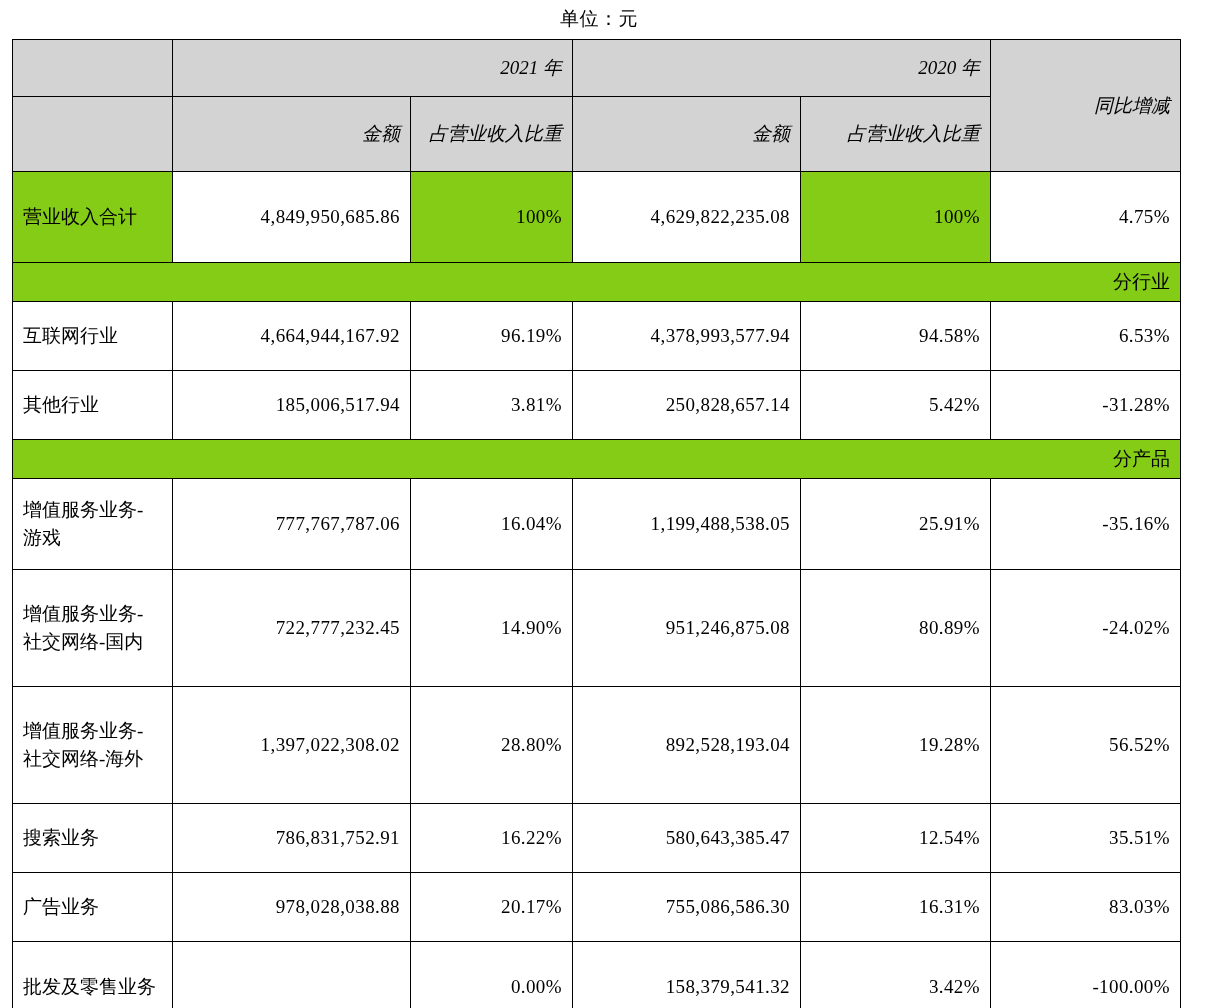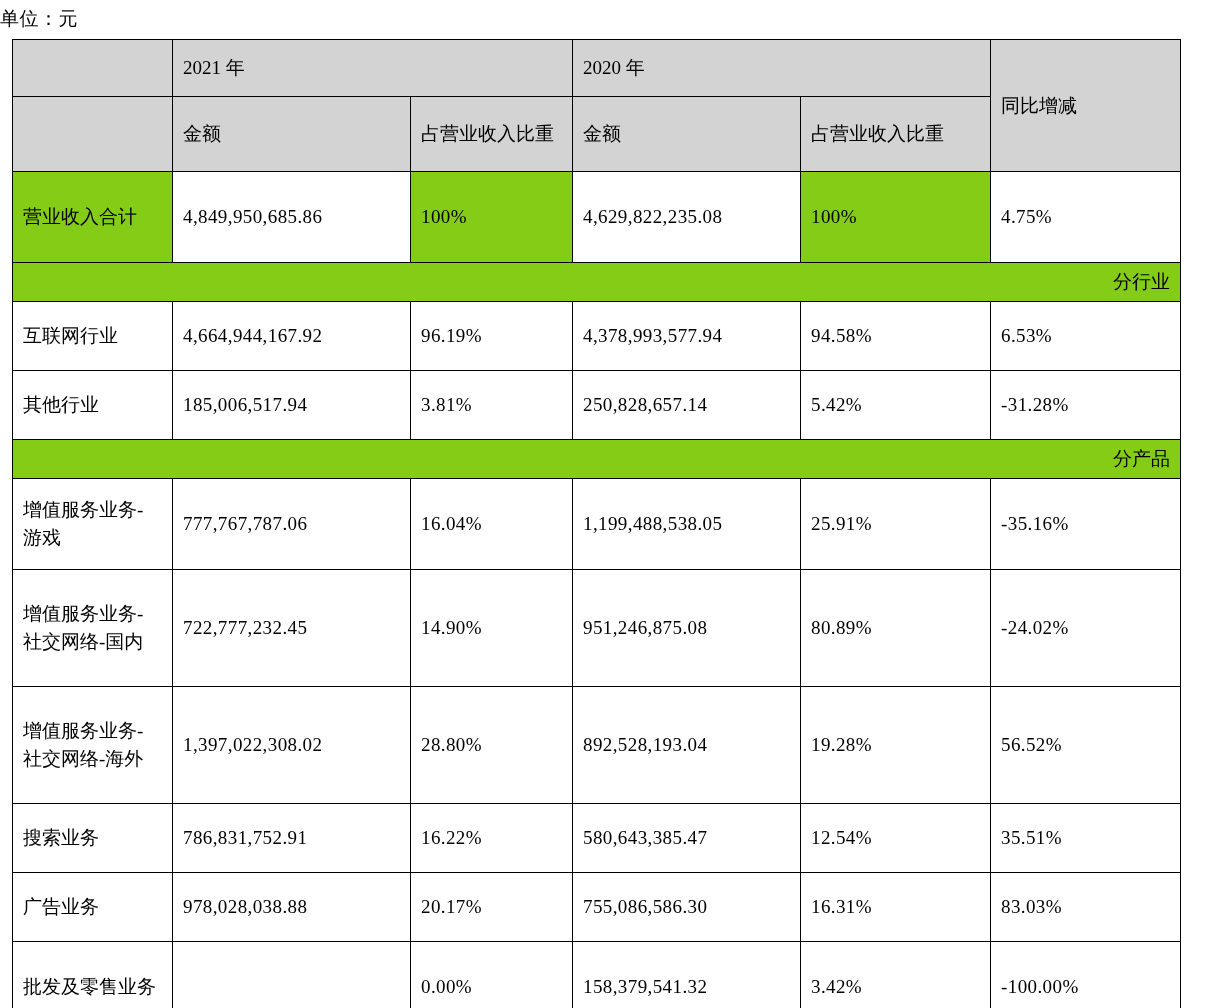--- a/index.html
+++ b/index.html
@@ -14,46 +14,48 @@
     color: #000000;
     position: relative;
     overflow: hidden;
   }
   .page {
     width: 1212px;
     box-sizing: border-box;
     padding: 0;
   }
   .unit-line {
-    text-align: left;
+    text-align: center;
     font-size: 19px;
     padding: 6px 14px 7px 0;
     letter-spacing: 0.5px;
   }
   table.fin {
     border-collapse: collapse;
     table-layout: fixed;
     margin-left: 12px;
     width: 1168px;
     font-size: 19px;
   }
   table.fin td, table.fin th {
     border: 1px solid #000000;
     padding: 6px 10px;
     vertical-align: middle;
     font-weight: normal;
   }
   .hdr {
     background: #d3d3d3;
-    text-align: left;
+    text-align: right;
+    font-style: italic;
   }
   .shade {
     background: #84cc16;
   }
   .num {
+    text-align: right;
     font-family: "Liberation Serif", "DejaVu Serif", serif;
     letter-spacing: 0.4px;
   }
   .lbl {
     text-align: left;
     line-height: 1.45;
   }
   .sectionrow td {
     background: #84cc16;
     text-align: right;

